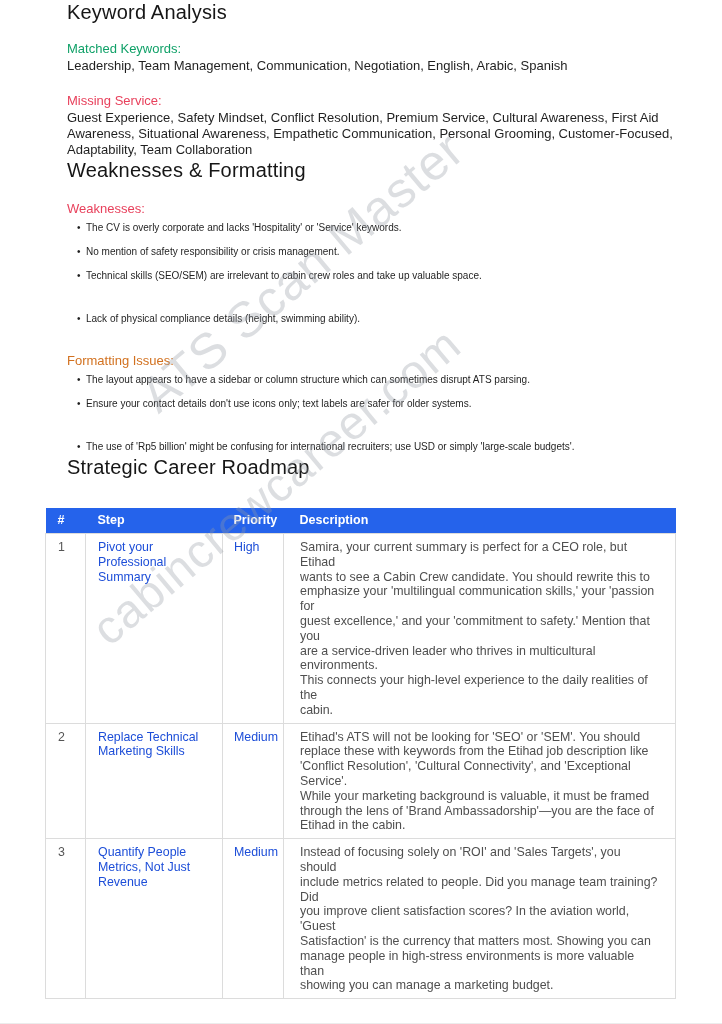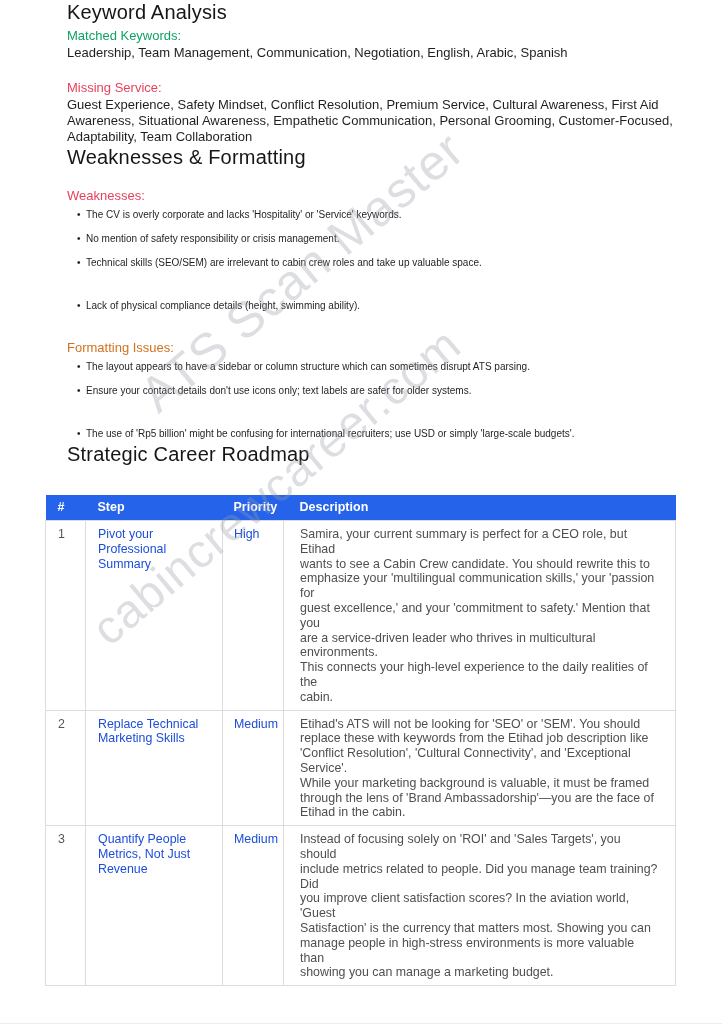--- a/index.html
+++ b/index.html
@@ -22,21 +22,21 @@
 
   h1.section-title {
     font-size:20px; font-weight:400; color:#161616;
     line-height:24px; margin:0; letter-spacing:0.2px;
   }
   .mt-title-1 { margin-top:50px; }
   .mt-title-2 { margin-top:48px; }
   .mt-title-3 { margin-top:32px; }
 
   .label { font-size:13px; line-height:16px; margin:0; font-weight:400; }
-  .label.green  { color:#10a168; margin-top:4px; }
+  .label.green  { color:#10a168; margin-top:17px; }
   .label.red    { color:#e8415c; margin-top:19px; }
   .label.orange { color:#d2711f; margin-top:26px; }
 
   p.body {
     font-size:13px; line-height:16px; margin:1px 0 0 0; color:#1f1f1f;
   }
   .pre { white-space:pre-line; }
 
   ul.bullets { list-style:none; margin:3px 0 0 0; padding:0; }
   ul.bullets li {

